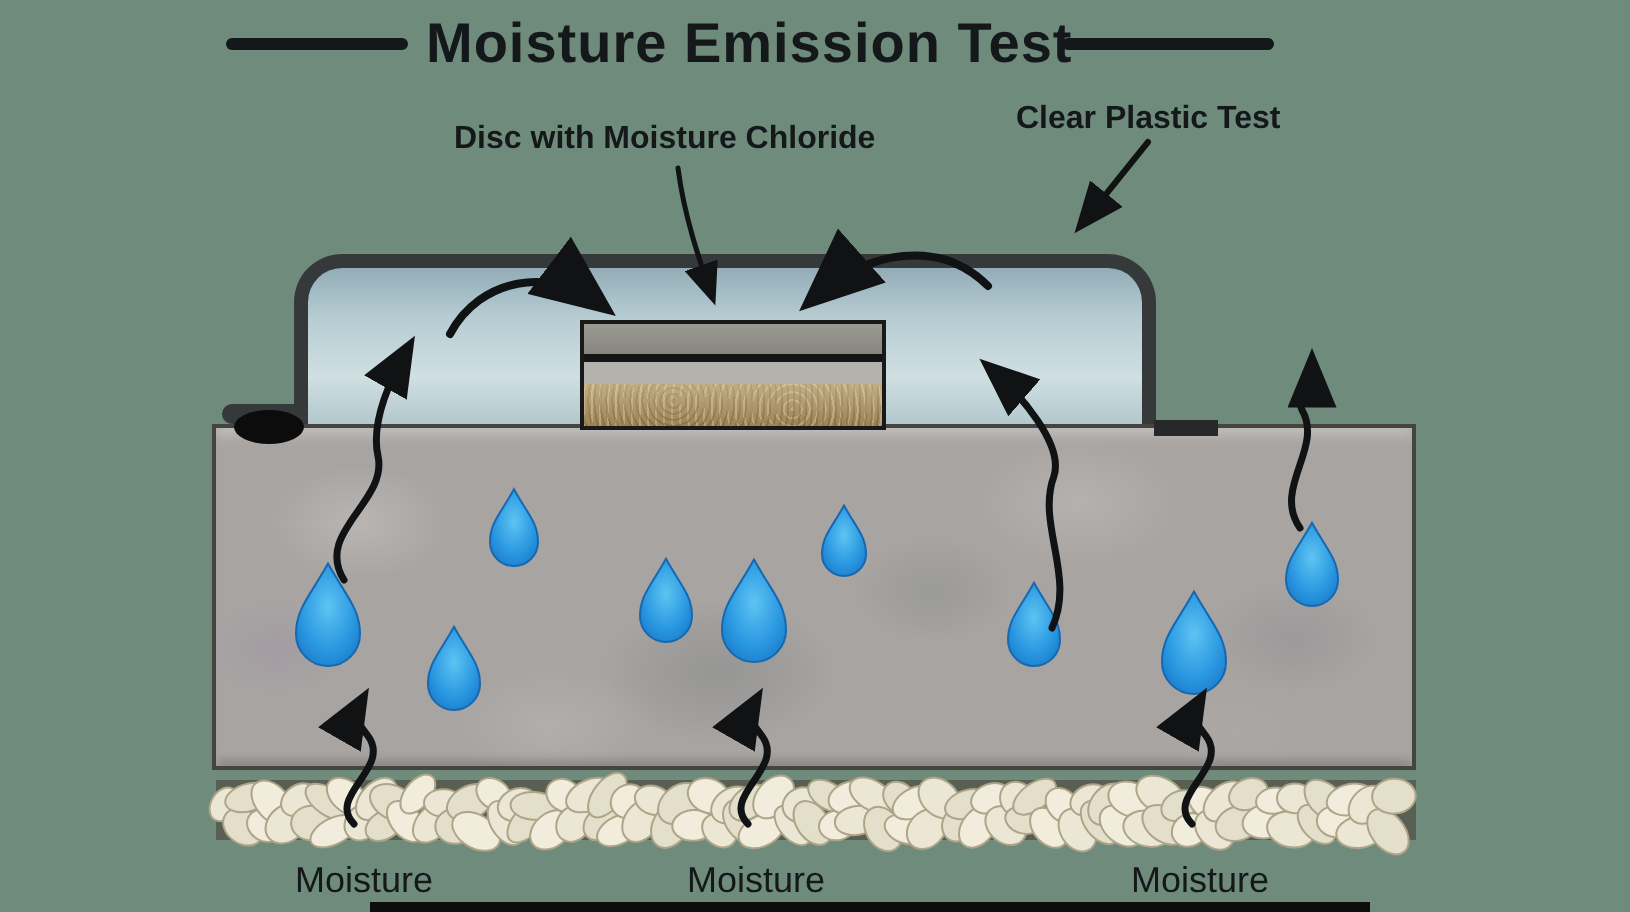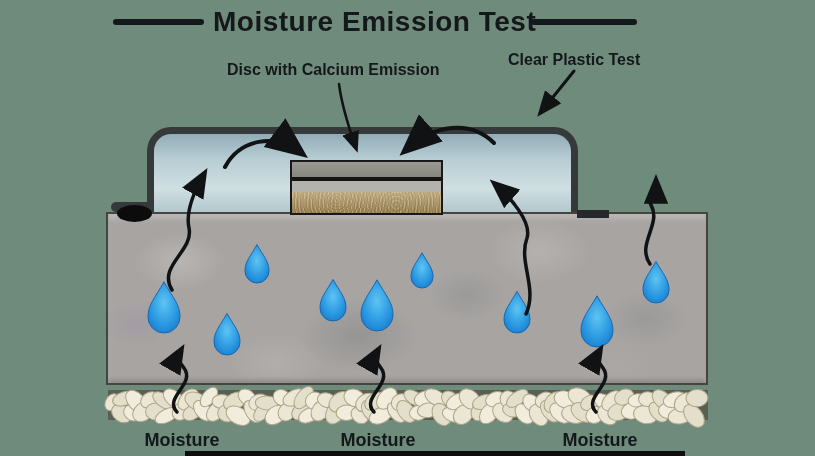--- a/index.html
+++ b/index.html
@@ -15,21 +15,21 @@
   .title-text{
     font-size:28px;font-weight:bold;color:#14181a;
     letter-spacing:.5px;white-space:nowrap;z-index:5;
   }
   .title-rule{height:6px;background:#14181a;border-radius:3px;z-index:5;}
   
   .ann-label{
     font-size:16px;font-weight:bold;color:#14181a;white-space:nowrap;z-index:5;
   }
   .moisture-label{
-    font-size:18px;font-weight:bold;color:#14181a;white-space:nowrap;
+    font-size:18px;font-weight:normal;color:#14181a;white-space:nowrap;
     transform:translateX(-50%);z-index:5;
   }
   
   #slab{
     left:106px;top:212px;width:602px;height:173px;
     background-color:#a7a4a2;
     background-image:
       radial-gradient(ellipse 70px 45px at 12% 28%, #b9b5b3 0%, rgba(185,181,179,0) 65%),
       radial-gradient(ellipse 90px 55px at 42% 72%, #959593 0%, rgba(149,149,147,0) 65%),
       radial-gradient(ellipse 80px 50px at 72% 22%, #b4b1ae 0%, rgba(180,177,174,0) 65%),
@@ -89,21 +89,21 @@
 </style>
 </head>
 <body>
 
 <div id="canvas">
 
   <div class="abs title-rule" style="left:113px;top:19px;width:91px;"></div>
   <div class="abs title-text" style="left:213px;top:6px;">Moisture Emission Test</div>
   <div class="abs title-rule" style="left:531px;top:19px;width:106px;"></div>
 
-  <div class="abs ann-label" style="left:227px;top:61px;">Disc with Calcium Emission</div>
+  <div class="abs ann-label" style="left:227px;top:61px;">Disc with Moisture Chloride</div>
   <div class="abs ann-label" style="left:508px;top:51px;">Clear Plastic Test</div>
 
   <div class="abs" id="slab"></div>
 
   <div class="abs" id="cover"></div>
   <div class="abs" id="cover-lip-left"></div>
   <div class="abs" id="cover-seal-left"></div>
   <div class="abs" id="cover-flange-right"></div>
 
   <div class="abs" id="disc">

